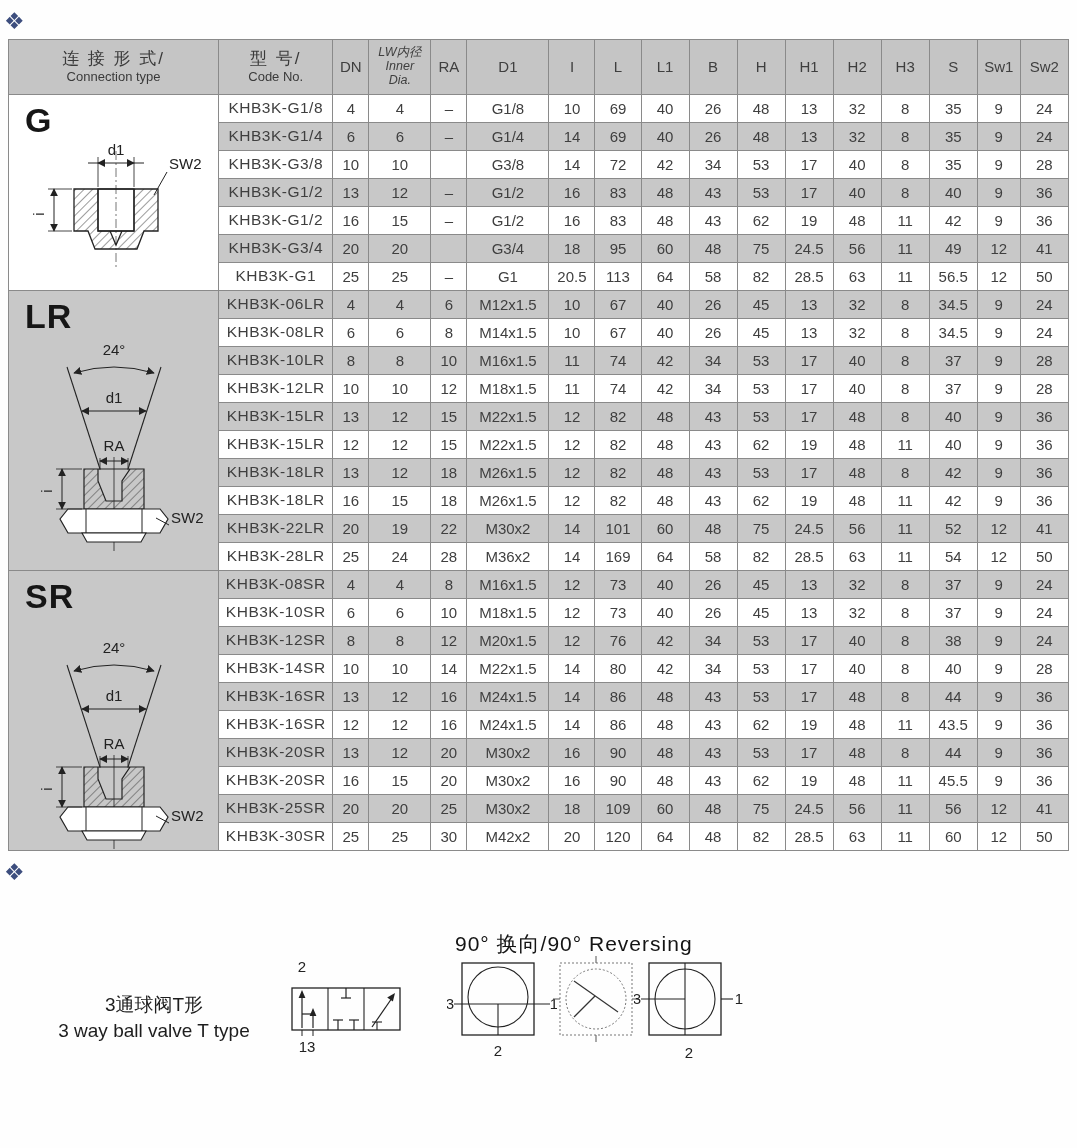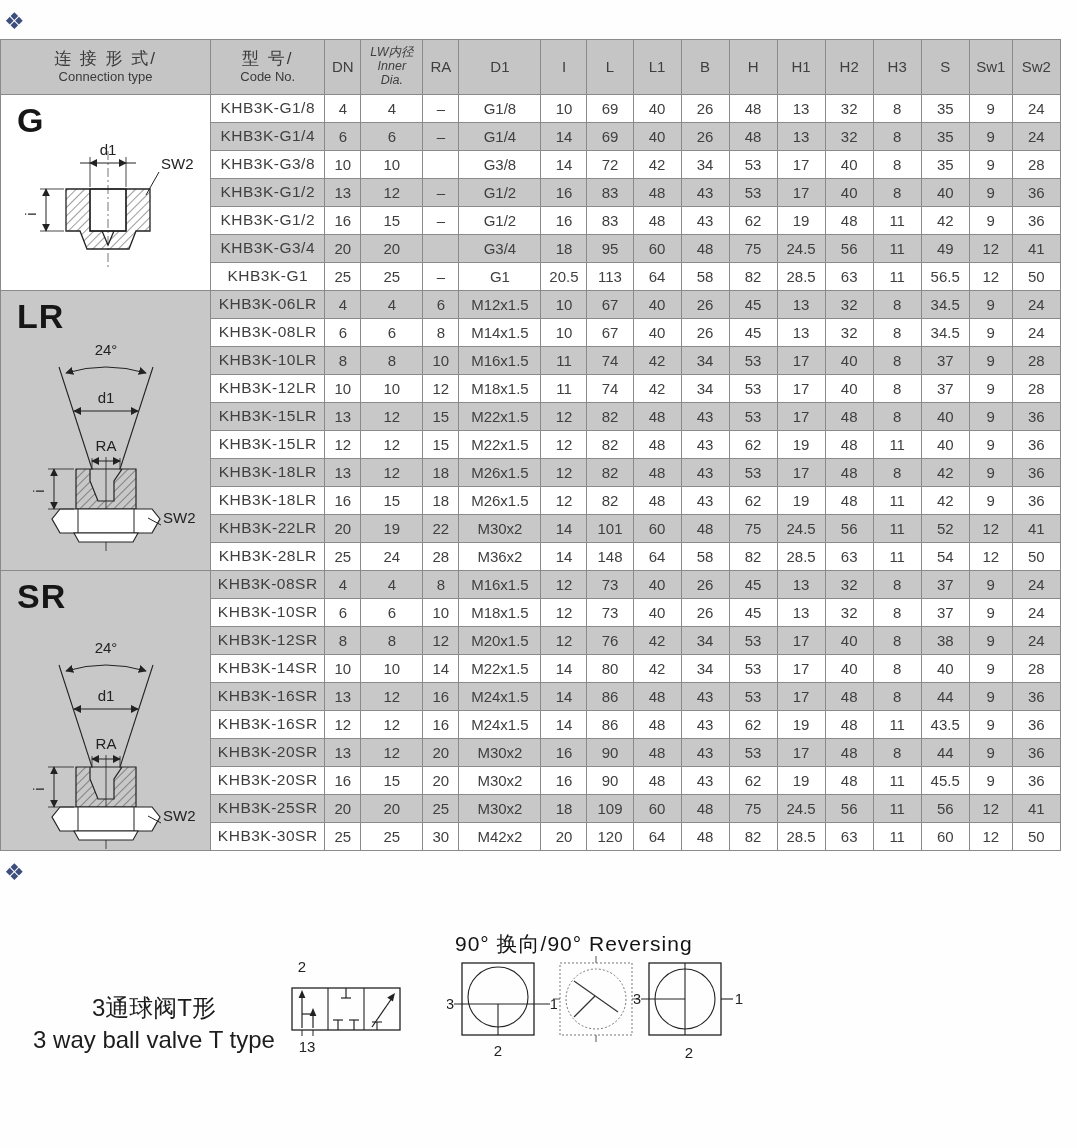--- a/index.html
+++ b/index.html
@@ -15,21 +15,21 @@
   .sec-title {
     display:flex; align-items:center; gap:12px;
     color:#3d4e7e; font-weight:bold; font-size:27px;
     padding:9px 0 7px 4px; line-height:1.1;
   }
   .sec-title .diamond { font-size:23px; line-height:1; transform:translateY(1px); }
 
   
   table.params {
     border-collapse:collapse; table-layout:fixed;
-    margin-left:0; width:1061px;
+    margin-left:8px; width:1061px;
     border:1px solid #6f6f6f;
   }
   .params th, .params td {
     border:1px solid #8a8a8a; text-align:center; vertical-align:middle;
     font-size:15px; color:#3f3f3f; padding:0; height:28px; line-height:1.05;
     overflow:hidden; white-space:nowrap;
   }
   .params thead th { background:#c5c5c5; font-weight:normal; height:55px; }
   .params thead .zh { font-size:17px; letter-spacing:2px; color:#3a3a3a; }
   .params thead .en { font-size:13px; color:#3a3a3a; margin-top:2px; }
@@ -50,21 +50,21 @@
   .conn-svg.lr-pos { top:48px; }
   .conn-svg.sr-pos { top:66px; }
 
   svg text { font-family:"Liberation Sans","DejaVu Sans",sans-serif; fill:#222; }
   .dim-text { font-size:15px; }
 
   
   .schem-wrap { position:relative; width:1077px; height:166px; margin-top:26px; }
   .valve-caption {
     position:absolute; left:18px; top:76px; width:272px; text-align:center;
-    font-size:24px; color:#1d1d1d; line-height:1.35;
+    font-size:19px; color:#1d1d1d; line-height:1.35;
   }
   .reversing-label {
     position:absolute; left:455px; top:14px; font-size:21px; color:#141414;
     letter-spacing:1px;
   }
   .valve-svg { position:absolute; left:280px; top:40px; }
   .diag-a { position:absolute; left:447px; top:42px; }
   .diag-b { position:absolute; left:545px; top:40px; }
   .diag-c { position:absolute; left:634px; top:42px; }
 </style>
@@ -483,21 +483,21 @@
           <td class="val">12</td>
           <td class="val">41</td>
         </tr>
         <tr class="white">
           <td class="code">KHB3K-28LR</td>
           <td class="val">25</td>
           <td class="val">24</td>
           <td class="val">28</td>
           <td class="val">M36x2</td>
           <td class="val">14</td>
-          <td class="val">148</td>
+          <td class="val">169</td>
           <td class="val">64</td>
           <td class="val">58</td>
           <td class="val">82</td>
           <td class="val">28.5</td>
           <td class="val">63</td>
           <td class="val">11</td>
           <td class="val">54</td>
           <td class="val">12</td>
           <td class="val">50</td>
         </tr>

